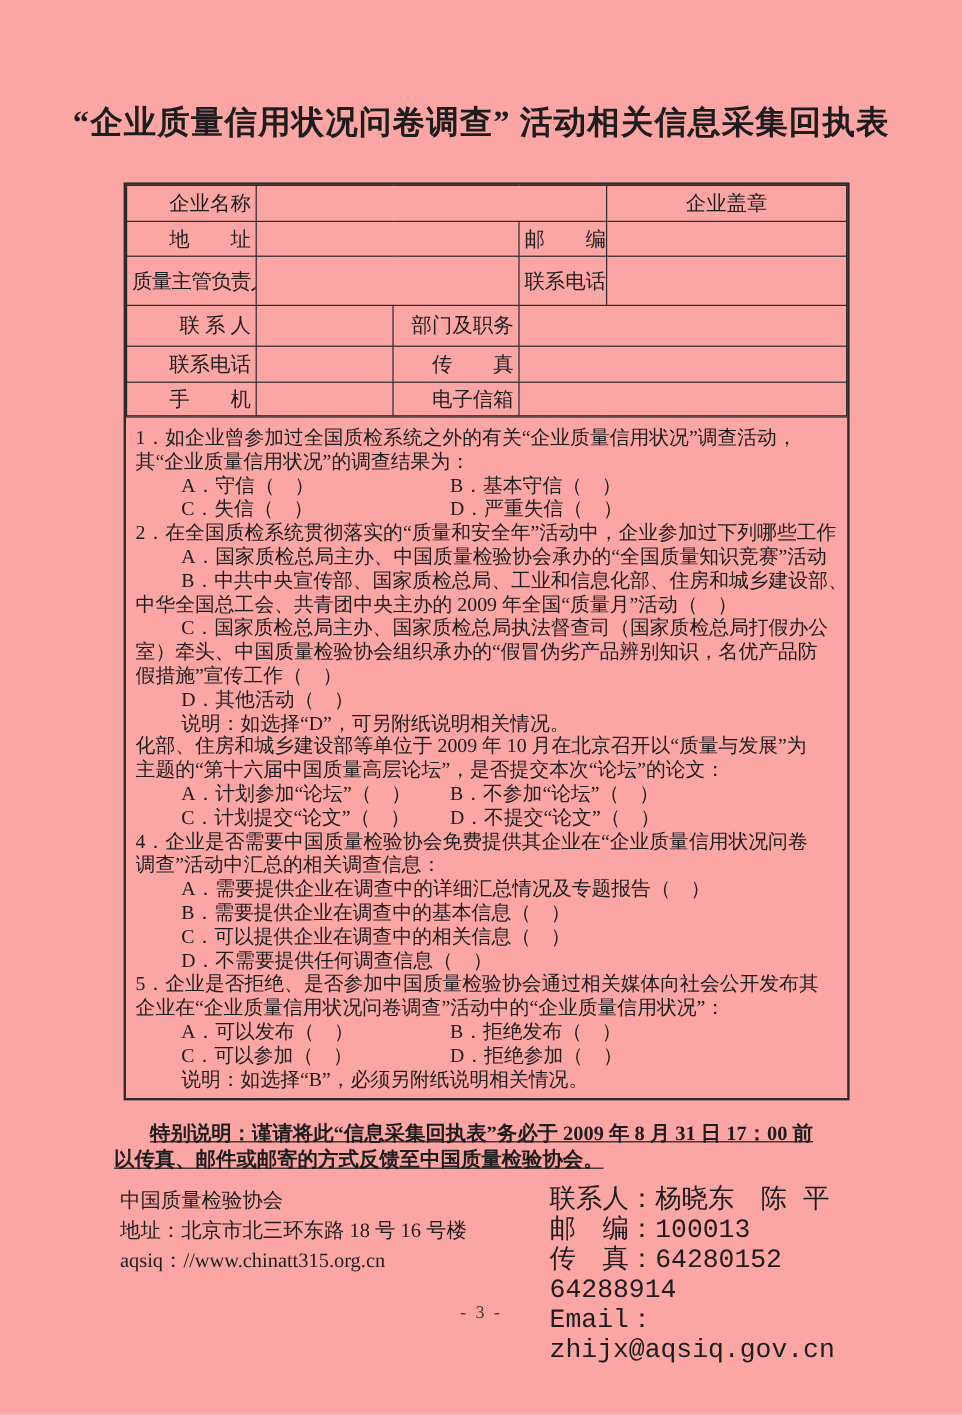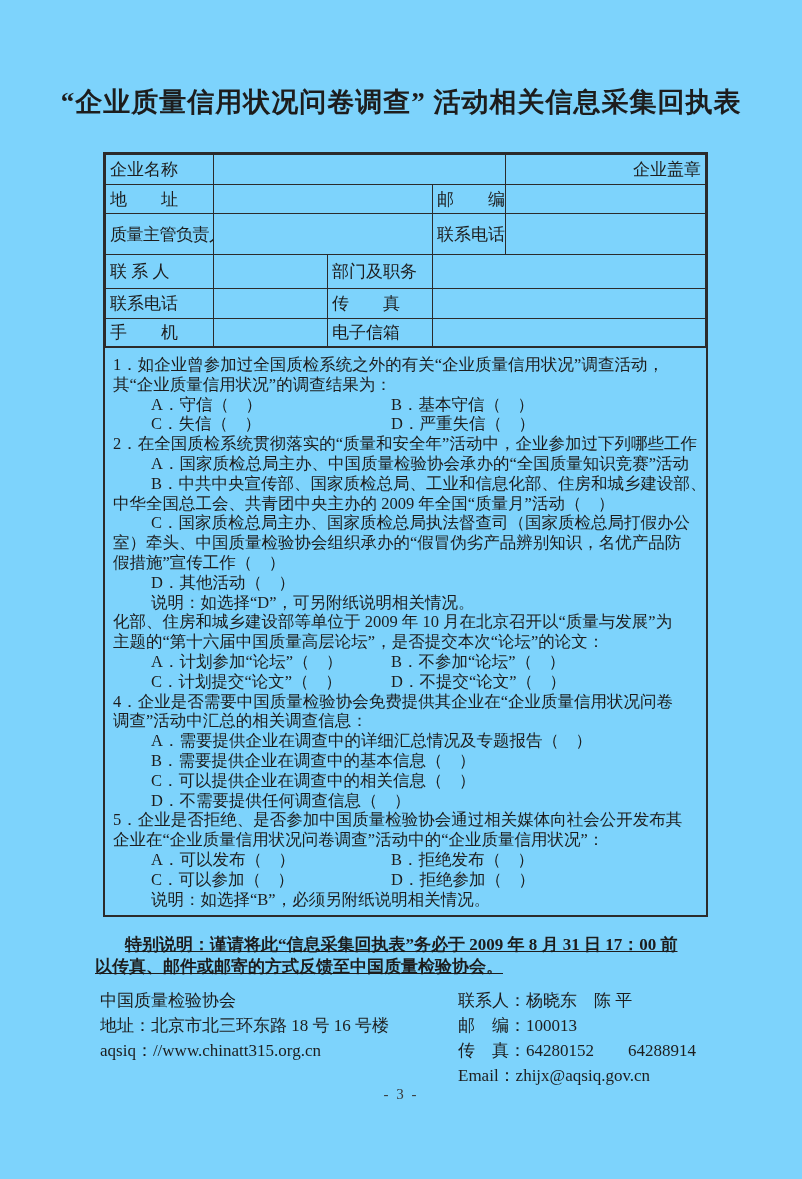--- a/index.html
+++ b/index.html
@@ -1,19 +1,19 @@
 <!DOCTYPE html>
 <html><head>
 <meta charset="utf-8">
 <style>
   html,body{margin:0;padding:0;background:#e9e9e9;}
   .page{
     position:relative;
     width:802px;height:1179px;
-    background:#7dd3fc;
+    background:#fca5a5;
     font-family:"Liberation Serif","DejaVu Serif",serif;
     color:#1d1d1d;
     overflow:hidden;
   }
   .title{
     position:absolute;top:84px;left:0;width:100%;
     margin:0;text-align:center;
     font-size:27px;font-weight:bold;letter-spacing:1px;
   }
   .form-box{
@@ -22,53 +22,53 @@
   }
   table.info-table{
     width:100%;border-collapse:collapse;table-layout:fixed;
   }
   table.info-table td{
     border:1px solid #2b2b2b;
     font-size:17px;
     padding:0 4px;
     overflow:hidden;white-space:nowrap;
   }
-  td.lbl{text-align:left;}
+  td.lbl{text-align:right;}
   td.small{font-size:15px;letter-spacing:-0.5px;}
-  td.stamp{text-align:right;padding-right:12px;margin-top:16px;}
+  td.stamp{text-align:center;padding-right:12px;margin-top:16px;}
   tr.h30 td{height:29px;}
   tr.h29 td{height:28px;}
   tr.h41 td{height:40px;}
   tr.h34 td{height:33px;}
   tr.h28 td{height:27px;}
   .questions{
     border-top:1px solid #2b2b2b;
     padding:7px 8px 6px 8px;
     font-size:16.5px;
   }
   .qline{
     line-height:19.8px;height:19.8px;
     white-space:nowrap;overflow:hidden;
   }
   .qline.ind{padding-left:38px;}
-  .qline.opts{padding-left:38px;display:flex;gap:16px;}
+  .qline.opts{padding-left:38px;display:flex;}
   .optL{display:inline-block;width:224px;flex:0 0 224px;}
   .optR{display:inline-block;text-align:center;}
   .special-note{
     position:absolute;left:95px;top:934px;width:618px;
     font-weight:bold;font-size:17px;line-height:21.5px;text-decoration:underline;
   }
   .sn1{text-indent:30px;}
   .footer-left{
     position:absolute;left:100px;top:988px;width:350px;
     font-size:17px;line-height:25px;
   }
   .footer-right{
     position:absolute;left:458px;top:988px;width:260px;
-    font-size:17px;line-height:25px;
+    font-size:22px;line-height:25px;font-family:Liberation Mono, monospace;
   }
   .page-number{
     position:absolute;top:1086px;left:0;width:100%;
     text-align:center;font-size:15px;color:#3a3a3a;letter-spacing:2px;
   }
 </style>
 </head>
 <body>
 
 <div class="page">

